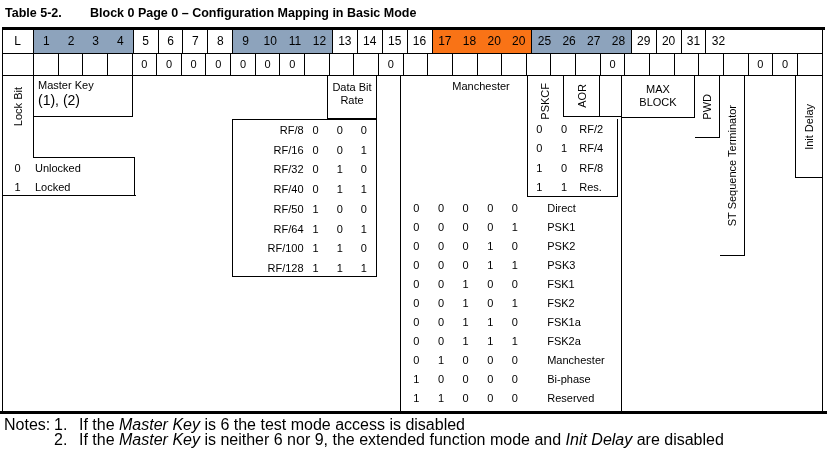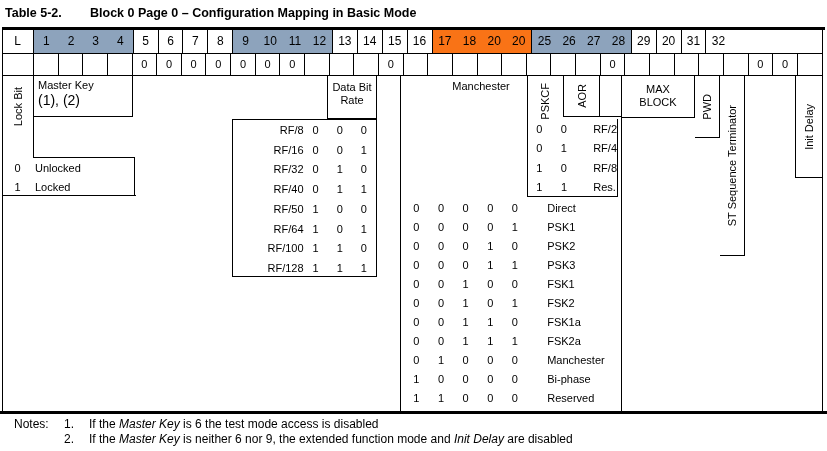--- a/index.html
+++ b/index.html
@@ -22,27 +22,27 @@
   .vcell{width:24.656px;text-align:center;line-height:21px;border-left:1px solid #000;box-sizing:border-box;}
   .vtextbox{display:flex;align-items:center;justify-content:center;}
   .vtext{writing-mode:vertical-rl;transform:rotate(180deg);white-space:nowrap;font-size:11px;}
   .ctr2{font-size:11px;line-height:13px;text-align:center;}
   .rfrow{display:flex;height:19.75px;align-items:center;font-size:11px;}
   .rflabel{width:72px;text-align:right;}
   .bitcell{width:24.656px;text-align:center;}
   .modrow{display:flex;height:19px;align-items:center;font-size:11px;padding-left:3px;}
   .modlabel{margin-left:20px;white-space:nowrap;}
   .pskrow{display:flex;height:19.5px;align-items:center;font-size:11px;}
-  .psklabel{margin-left:17px;}
+  .psklabel{margin-left:3px;}
   .legrow{display:flex;height:19px;align-items:center;font-size:11px;}
   .legval{width:31px;text-align:center;}
   .leglabel{margin-left:2px;}
   .mk-label{font-size:11px;}
   .mk-refs{font-size:14px;margin-top:1px;}
-  .notes-block{position:absolute;left:14px;top:417px;font-size:12px;}
+  .notes-block{position:absolute;left:4px;top:417px;font-size:16px;}
   .note-line{line-height:15px;white-space:nowrap;}
   .note-label{display:inline-block;width:50px;}
   .note-num{display:inline-block;width:25px;}
   .it{font-style:italic;}
 </style>
 </head>
 <body>
 
 <div id="canvas">
 

